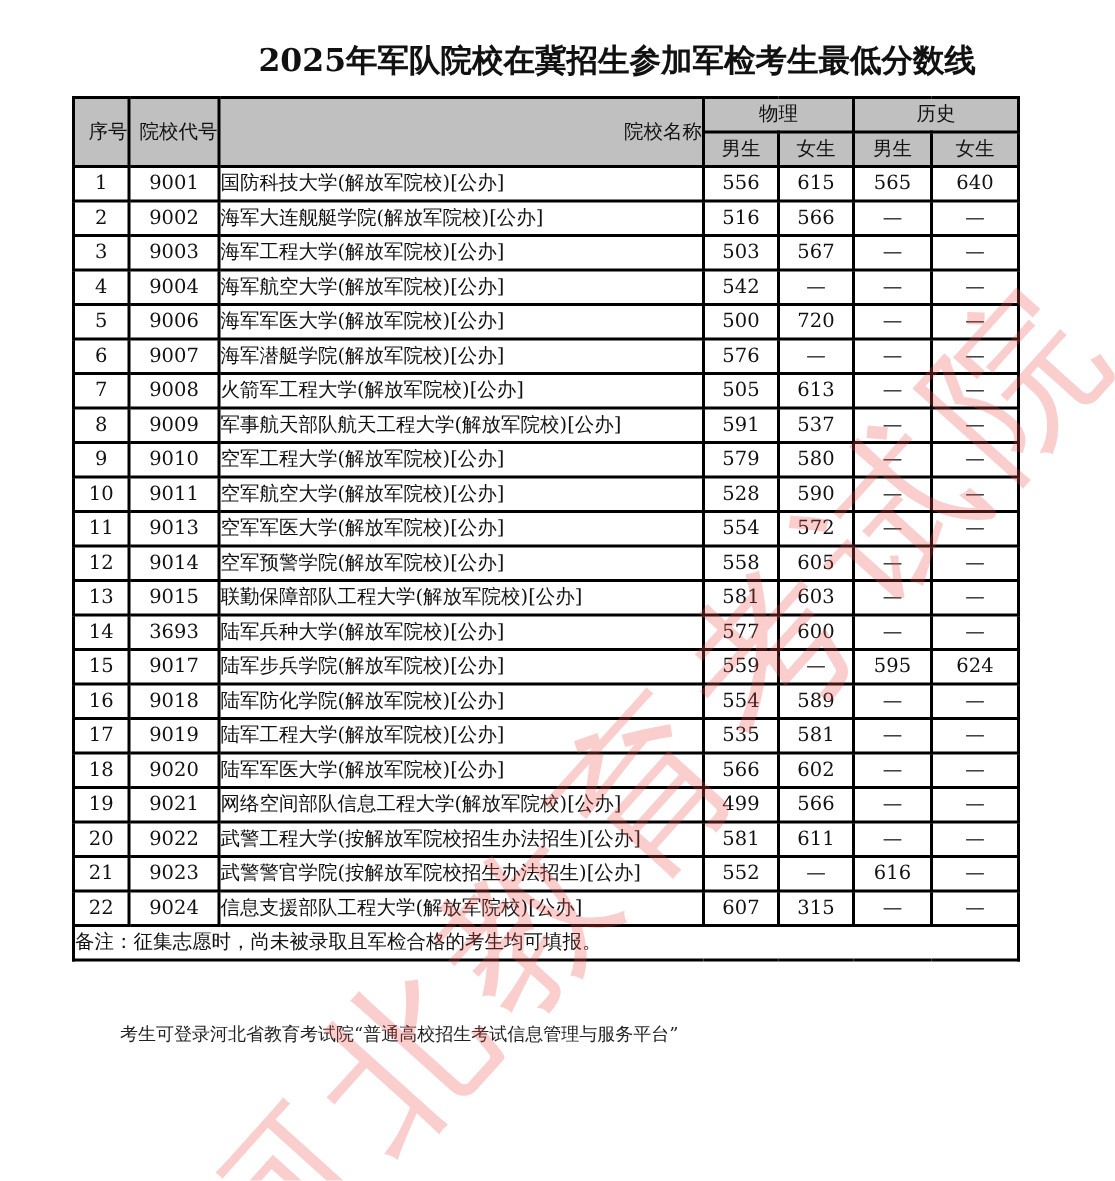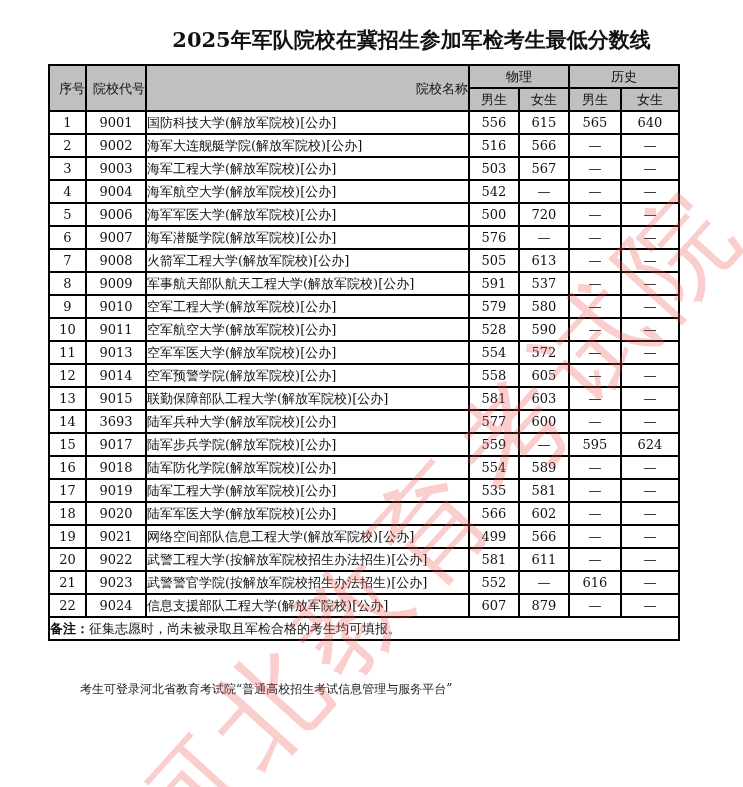--- a/index.html
+++ b/index.html
@@ -7,21 +7,21 @@
   .title { position: absolute; left: 0; top: 26px; width: 743px; text-align: center; font-size: 21px; font-weight: bold; letter-spacing: 0px; font-family: "DejaVu Serif", serif; margin-left: 40px; }
   table.scores { position: absolute; left: 48px; top: 64px; border-collapse: collapse; width: 630px; table-layout: fixed; }
   table.scores td, table.scores th { border: 2px solid #000; padding: 0; font-size: 13px; height: 21px; line-height: 21px; }
   table.scores th { background: #c0c0c0; font-family: "DejaVu Sans", "Liberation Sans", sans-serif; font-weight: normal; font-size: 13px; }
   th.hdr-tall { height: 56px; text-align: right; }
   th.hdr-grp { height: 27px; line-height: 27px; }
   th.hdr-sub { height: 27px; line-height: 27px; }
   td.c { text-align: center; font-family: "DejaVu Serif", serif; }
   td.name { text-align: left; padding-left: 2px; font-family: "DejaVu Serif", serif; white-space: nowrap; overflow: hidden; font-size: 12.5px; }
   td.note { height: 34px; text-align: left; padding-left: 24px; font-size: 12px; font-family: "DejaVu Serif", serif; }
-  td.note b { font-family: "DejaVu Sans", sans-serif; font-weight: bold; }
+  td.note b { font-family: "DejaVu Sans", sans-serif; font-weight: normal; }
   .footer { position: absolute; left: 50px; top: 680px; width: 630px; font-size: 12px; line-height: 18px; font-family: "DejaVu Serif", serif; color: #222; }
   .footer p { margin: 0; }
   .footer .indent { text-indent: 30px; }
   .watermark { position: absolute; pointer-events: none; color: rgba(240, 80, 80, 0.28); font-family: "DejaVu Sans", sans-serif; font-size: 110px; transform: rotate(-48deg); transform-origin: left top; left: 95px; top: 790px; white-space: nowrap; letter-spacing: 12px; }
 </style>
 </head>
 <body>
 
 <div class="title">2025年军队院校在冀招生参加军检考生最低分数线</div>
 
@@ -238,21 +238,21 @@
         <td class="c">552</td>
         <td class="c">—</td>
         <td class="c">616</td>
         <td class="c">—</td>
       </tr>
     <tr>
         <td class="c">22</td>
         <td class="c">9024</td>
         <td class="name">信息支援部队工程大学(解放军院校)[公办]</td>
         <td class="c">607</td>
-        <td class="c">879</td>
+        <td class="c">315</td>
         <td class="c">—</td>
         <td class="c">—</td>
       </tr>
     <tr>
       <td class="note" colspan="7"><b>备注：</b><span>征集志愿时，尚未被录取且军检合格的考生均可填报。</span></td>
     </tr>
   </tbody>
 </table>
 
 <div class="footer">

